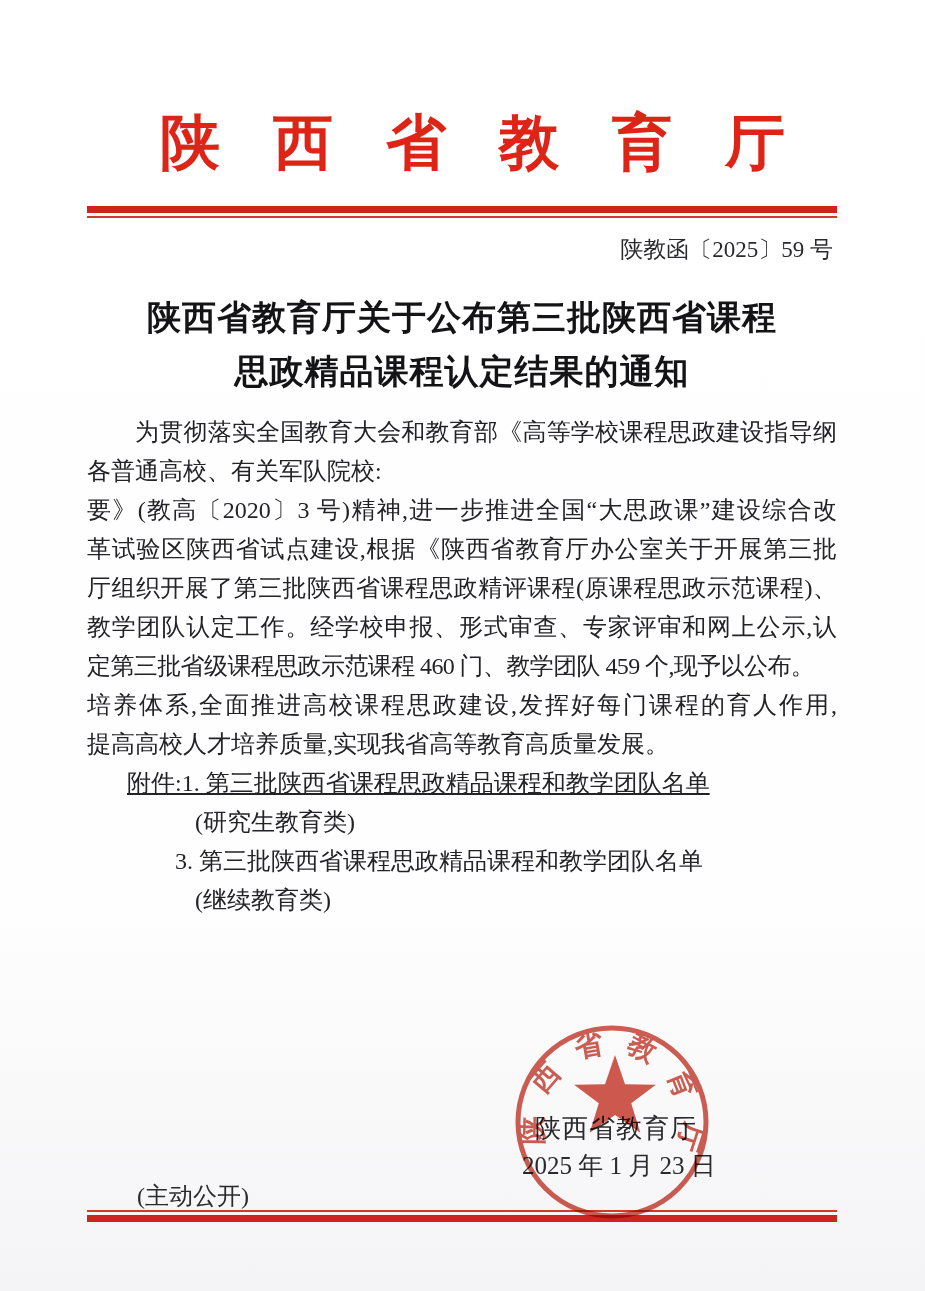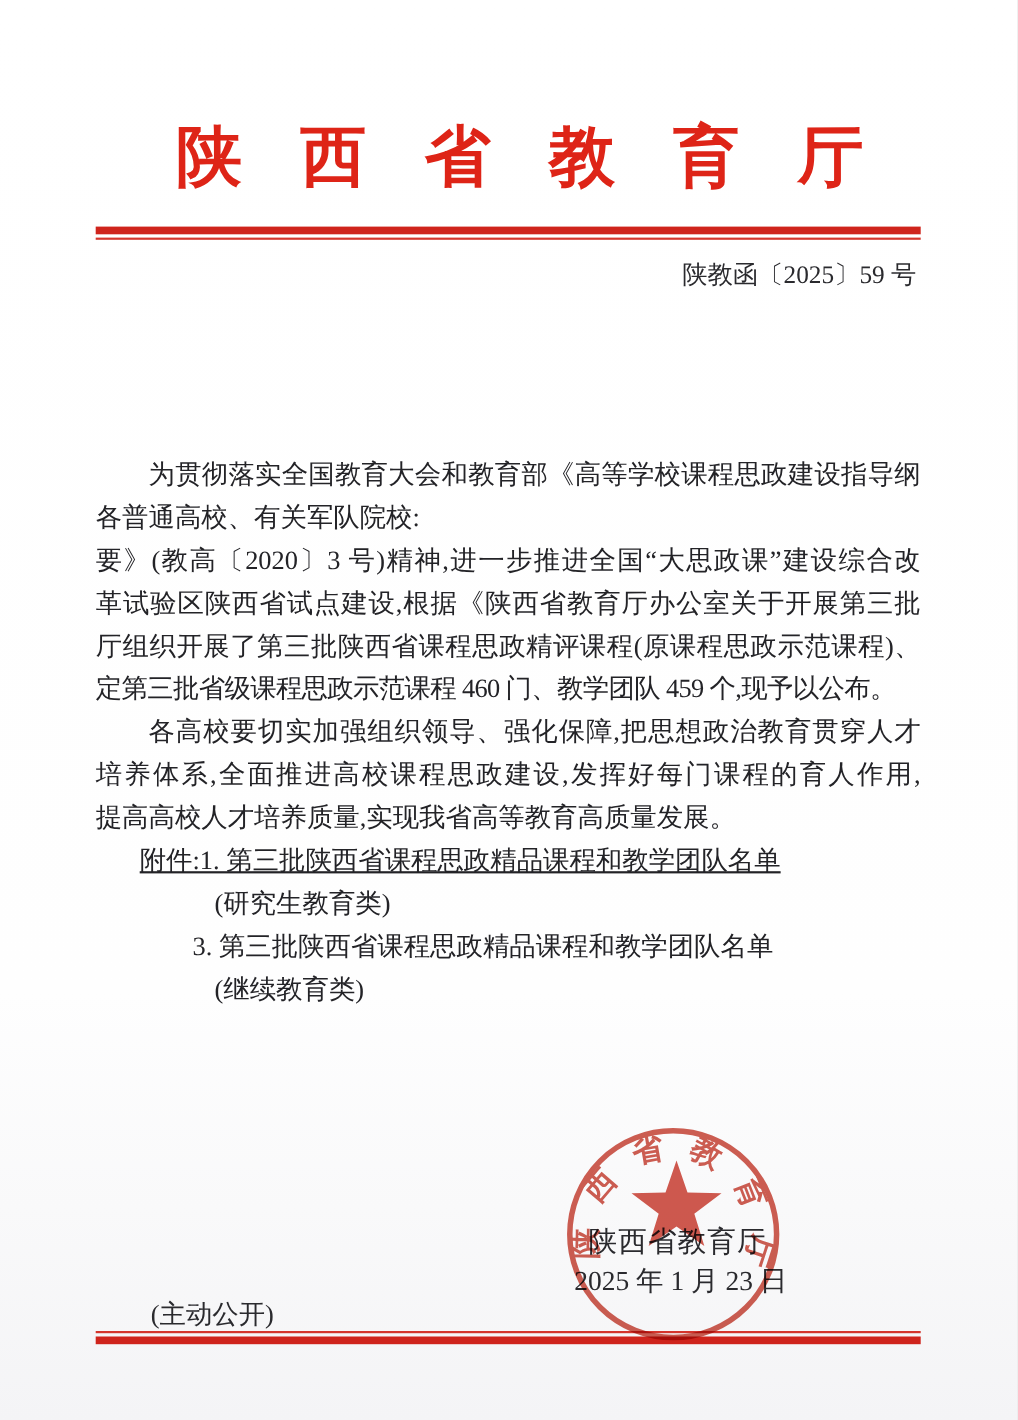--- a/index.html
+++ b/index.html
@@ -119,30 +119,34 @@
     <div class="agency">陕西省教育厅</div>
 
     <div class="rule rule-top">
       <div class="thick"></div>
       <div class="gap"></div>
       <div class="thin"></div>
     </div>
 
     <div class="docnum">陕教函〔2025〕59 号</div>
 
+    <div class="doc-title">
+      <div>陕西省教育厅关于公布第三批陕西省课程</div>
+      <div>思政精品课程认定结果的通知</div>
+    </div>
 
     <div class="body-text">
 
     <div class="bline jst ind-para">为贯彻落实全国教育大会和教育部《高等学校课程思政建设指导纲</div>
         <div class="bline">各普通高校、有关军队院校:</div>
         <div class="bline jst">要》(教高〔2020〕3 号)精神,进一步推进全国“大思政课”建设综合改</div>
         <div class="bline jst">革试验区陕西省试点建设,根据《陕西省教育厅办公室关于开展第三批</div>
         <div class="bline jst">厅组织开展了第三批陕西省课程思政精评课程(原课程思政示范课程)、</div>
+        <div class="bline jst">教学团队认定工作。经学校申报、形式审查、专家评审和网上公示,认</div>
         <div class="bline tight">定第三批省级课程思政示范课程 460 门、教学团队 459 个,现予以公布。</div>
-        <div class="bline jst ind-para">各高校要切实加强组织领导、强化保障,把思想政治教育贯穿人才</div>
         <div class="bline jst">培养体系,全面推进高校课程思政建设,发挥好每门课程的育人作用,</div>
         <div class="bline">提高高校人才培养质量,实现我省高等教育高质量发展。</div>
         <div class="bline ind-attach">附件:1. 第三批陕西省课程思政精品课程和教学团队名单</div>
         <div class="bline ind-paren">(研究生教育类)</div>
         <div class="bline ind-num">3. 第三批陕西省课程思政精品课程和教学团队名单</div>
         <div class="bline ind-paren">(继续教育类)</div>
       </div>
 
     <div class="sign-name">陕西省教育厅</div>
 

